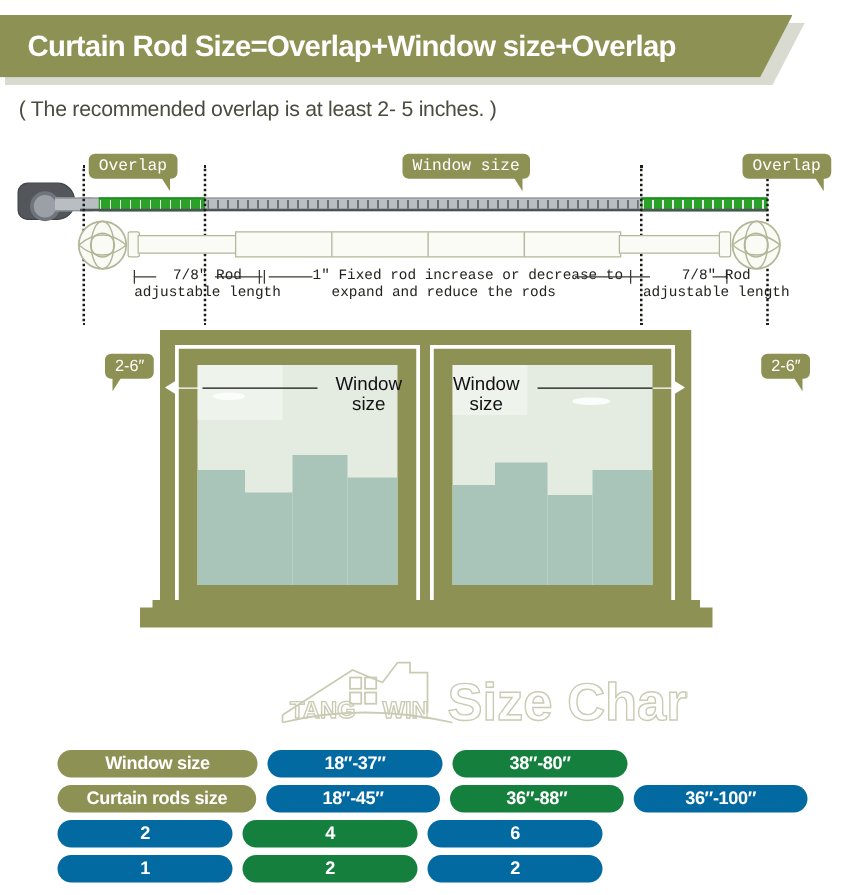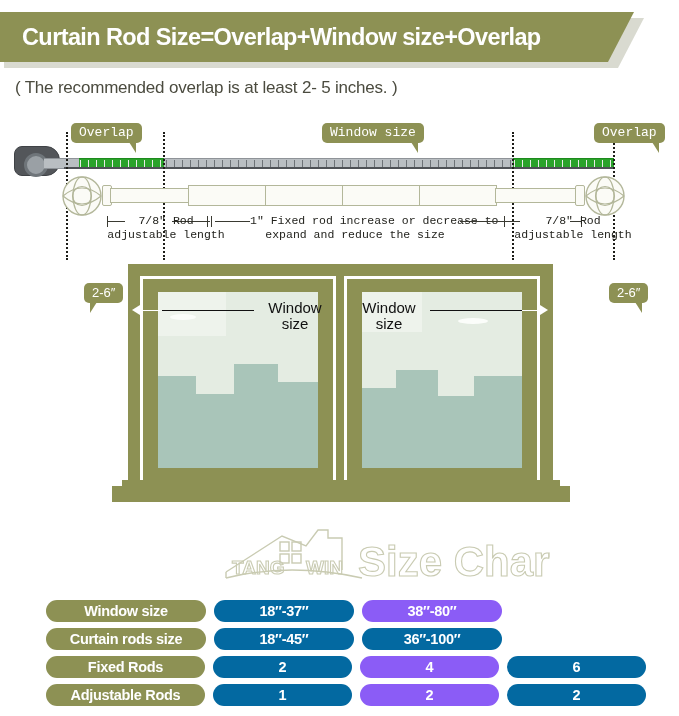--- a/index.html
+++ b/index.html
@@ -170,21 +170,21 @@
     position: absolute; left: 46px; top: 600px; width: 600px;
   }
   .trow { display: flex; gap: 8px; margin-bottom: 6px; }
   .cell {
     height: 22px; line-height: 22px; border-radius: 11px;
     color: #ffffff; font-size: 14.5px; font-weight: bold;
     text-align: center; letter-spacing: -0.3px; white-space: nowrap;
   }
   .cell.head  { width: 160px; background: #8d9154; }
   .cell.light { width: 140px; background: #0369a1; }
-  .cell.dark  { width: 140px; background: #8b5cf6; }
+  .cell.dark  { width: 140px; background: #15803d; }
 </style>
 </head>
 <body>
 
 <div id="title-banner">
   <div class="shadow"></div>
   <div class="band"></div>
   <div id="title-text">Curtain Rod Size=Overlap+Window size+Overlap</div>
 </div>
 
@@ -256,21 +256,21 @@
   <div class="dimcap" style="left:207px; top:106px; height:11px;"></div>
   <div class="dimcap" style="left:211px; top:106px; height:11px;"></div>
   <div class="dimtext two" style="left:96px; top:104px; width:140px;">
     <span>7/8" Rod</span><br>
     <span>adjustable length</span>
   </div>
 
   <div class="dimline" style="left:215px; top:111px; width:35px;"></div>
   <div class="dimtext two" style="left:250px; top:104px; width:210px;">
     <span>1" Fixed rod  increase or decrease to</span><br>
-    <span>expand and reduce the size</span>
+    <span>expand and reduce the rods</span>
   </div>
 
   <div class="dimline" style="left:460px; top:111px; width:45px;"></div>
   <div class="dimcap" style="left:504px; top:106px; height:11px;"></div>
   <div class="dimline" style="left:504px; top:111px; width:16px;"></div>
   <div class="dimline" style="left:570px; top:111px; width:12px;"></div>
   <div class="dimcap" style="left:581px; top:106px; height:11px;"></div>
   <div class="dimtext two" style="left:508px; top:104px; width:130px;">
     <span>7/8"  Rod</span><br>
     <span>adjustable length</span>
@@ -359,29 +359,28 @@
 
   <div class="trow">
     <div class="cell head">Window size</div>
     <div class="cell light">18″-37″</div>
     <div class="cell dark">38″-80″</div>
   </div>
 
   <div class="trow">
     <div class="cell head">Curtain rods size</div>
     <div class="cell light">18″-45″</div>
+    <div class="cell dark">36″-88″</div>
     <div class="cell light">36″-100″</div>
   </div>
 
   <div class="trow">
-    <div class="cell head">Fixed Rods</div>
     <div class="cell light">2</div>
     <div class="cell dark">4</div>
     <div class="cell light">6</div>
   </div>
 
   <div class="trow">
-    <div class="cell head">Adjustable Rods</div>
     <div class="cell light">1</div>
     <div class="cell dark">2</div>
     <div class="cell light">2</div>
   </div>
 </div>
 
 </body></html>

